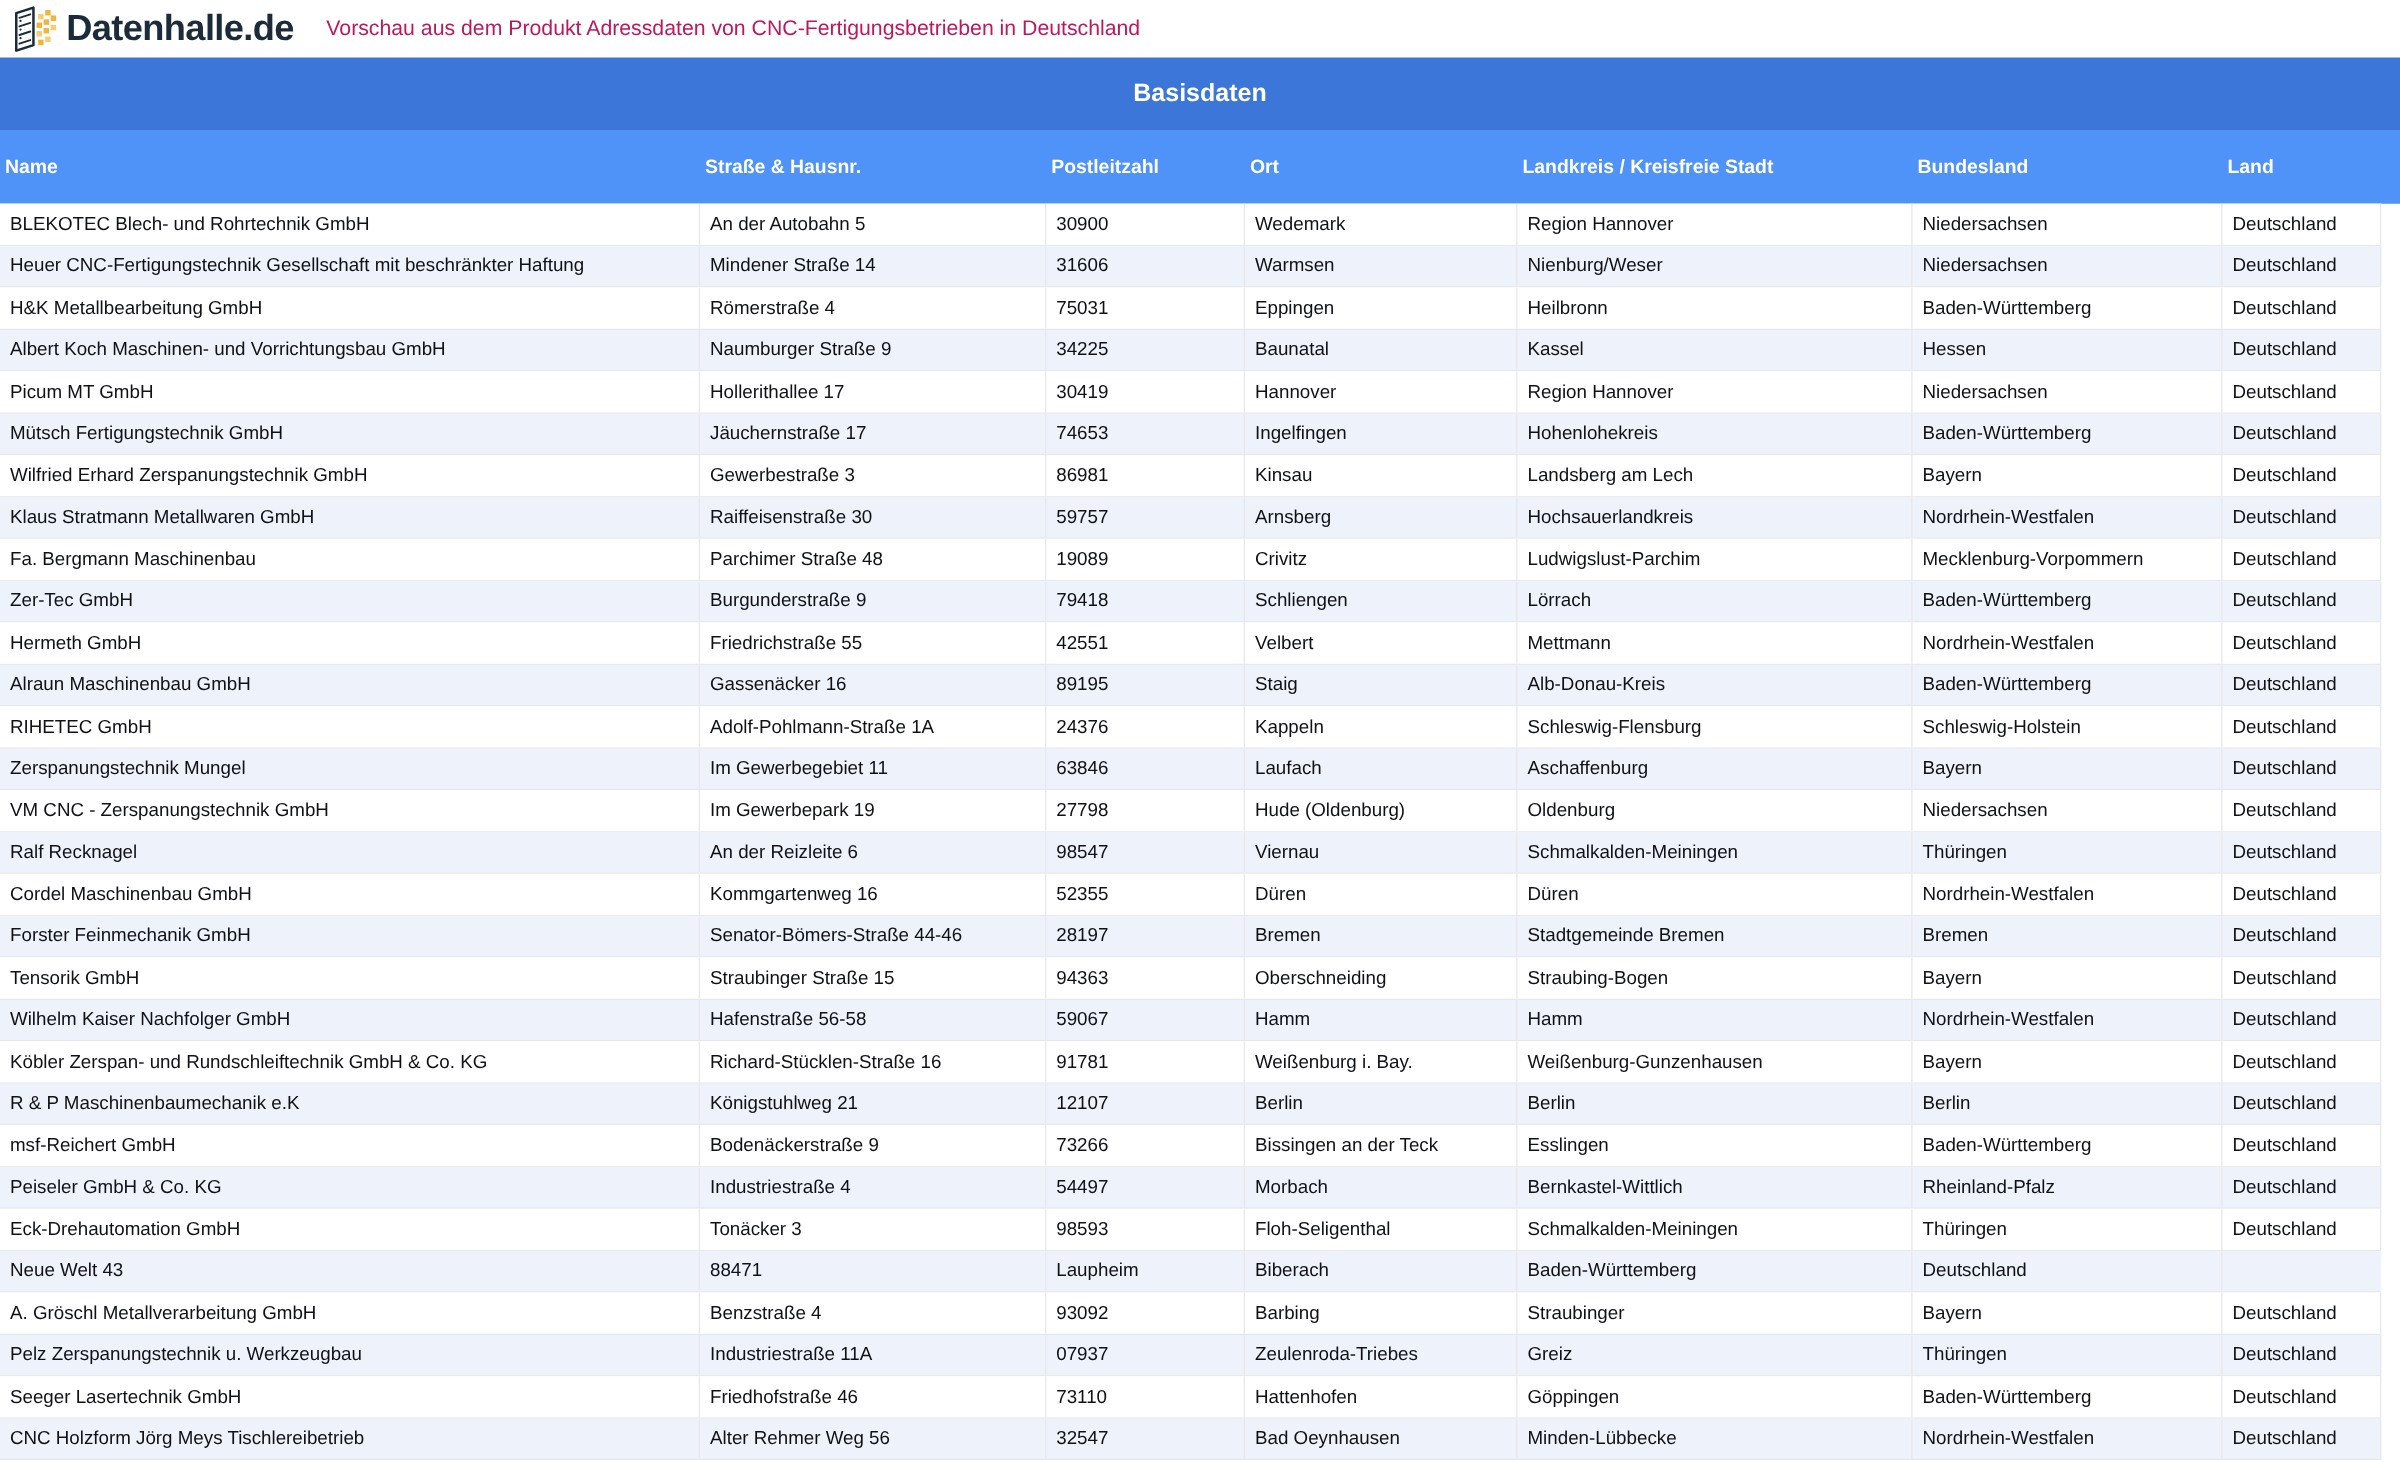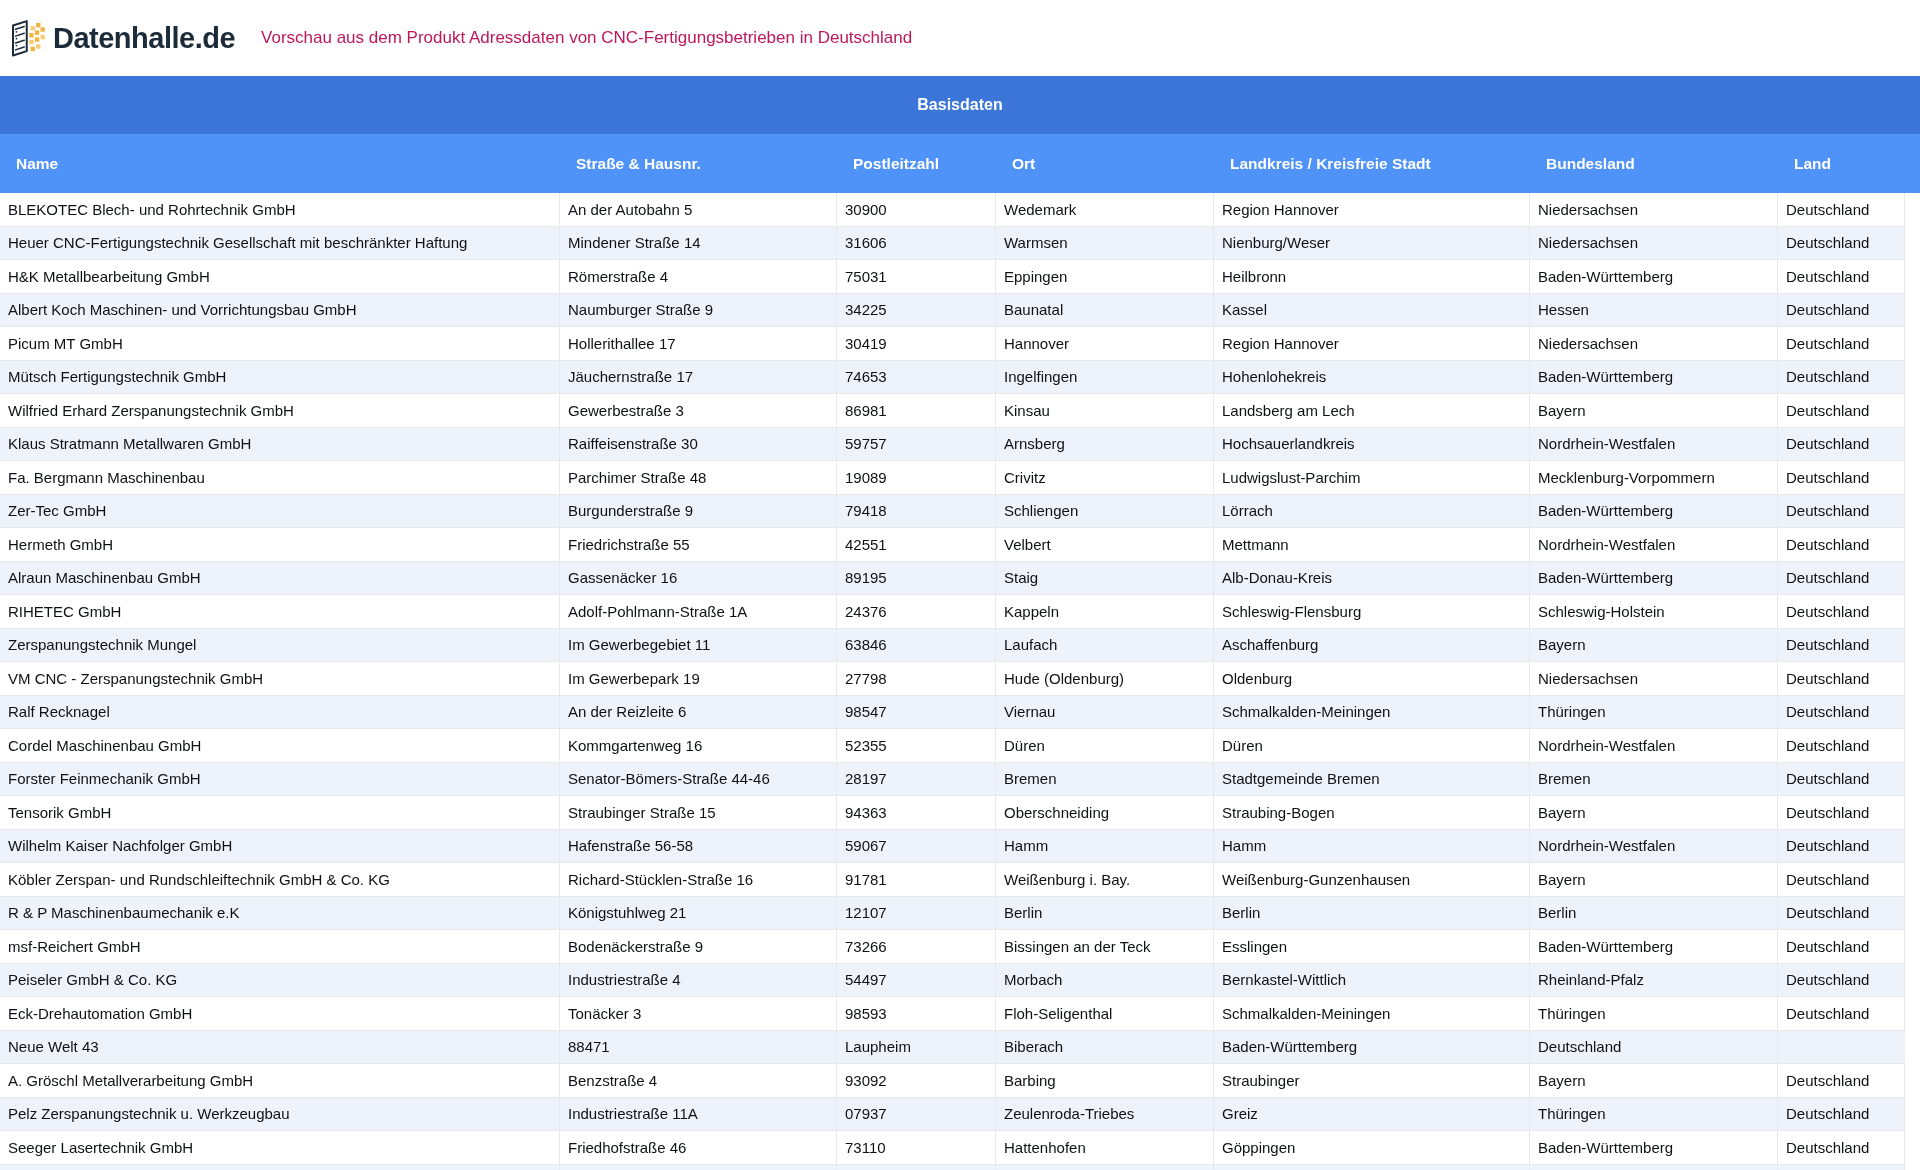--- a/index.html
+++ b/index.html
@@ -12,21 +12,21 @@
   :root {
     --banner-blue: #3b76d8;
     --header-blue: #4f92f8;
     --row-alt: #eef2fb;
     --border-col: #e7e8ec;
     --text-dark: #0f1115;
     --logo-navy: #1c2b3a;
     --cols: 560px 277px 159px 218px 316px 248px 1fr;
   }
   .topbar {
-    height: 76px;
+    height: 46px;
     background: #ffffff;
     display: flex;
     align-items: center;
     padding-left: 8px;
     box-sizing: border-box;
   }
   .logo { display: flex; align-items: center; cursor: pointer; }
   .logo svg { width: 40px; height: 42px; display: block; }
   .logo-text {
     margin-left: 5px;
@@ -43,36 +43,36 @@
   .banner {
     height: 58px;
     background: var(--banner-blue);
     display: flex;
     align-items: center;
     justify-content: center;
   }
   .banner-label {
     color: #ffffff;
     font-weight: bold;
-    font-size: 16px;
+    font-size: 20px;
   }
   .thead {
     width: 1920px;
     height: 59px;
     background: var(--header-blue);
     display: grid;
     grid-template-columns: var(--cols);
     align-items: center;
     box-sizing: border-box;
   }
   .hcell {
     color: #ffffff;
     font-weight: bold;
     font-size: 15.5px;
-    padding-left: 16px;
+    padding-left: 4px;
     white-space: nowrap;
     overflow: hidden;
   }
   .tbody {
     width: 1905px;
     background: #ffffff;
   }
   .trow {
     display: grid;
     grid-template-columns: var(--cols);

